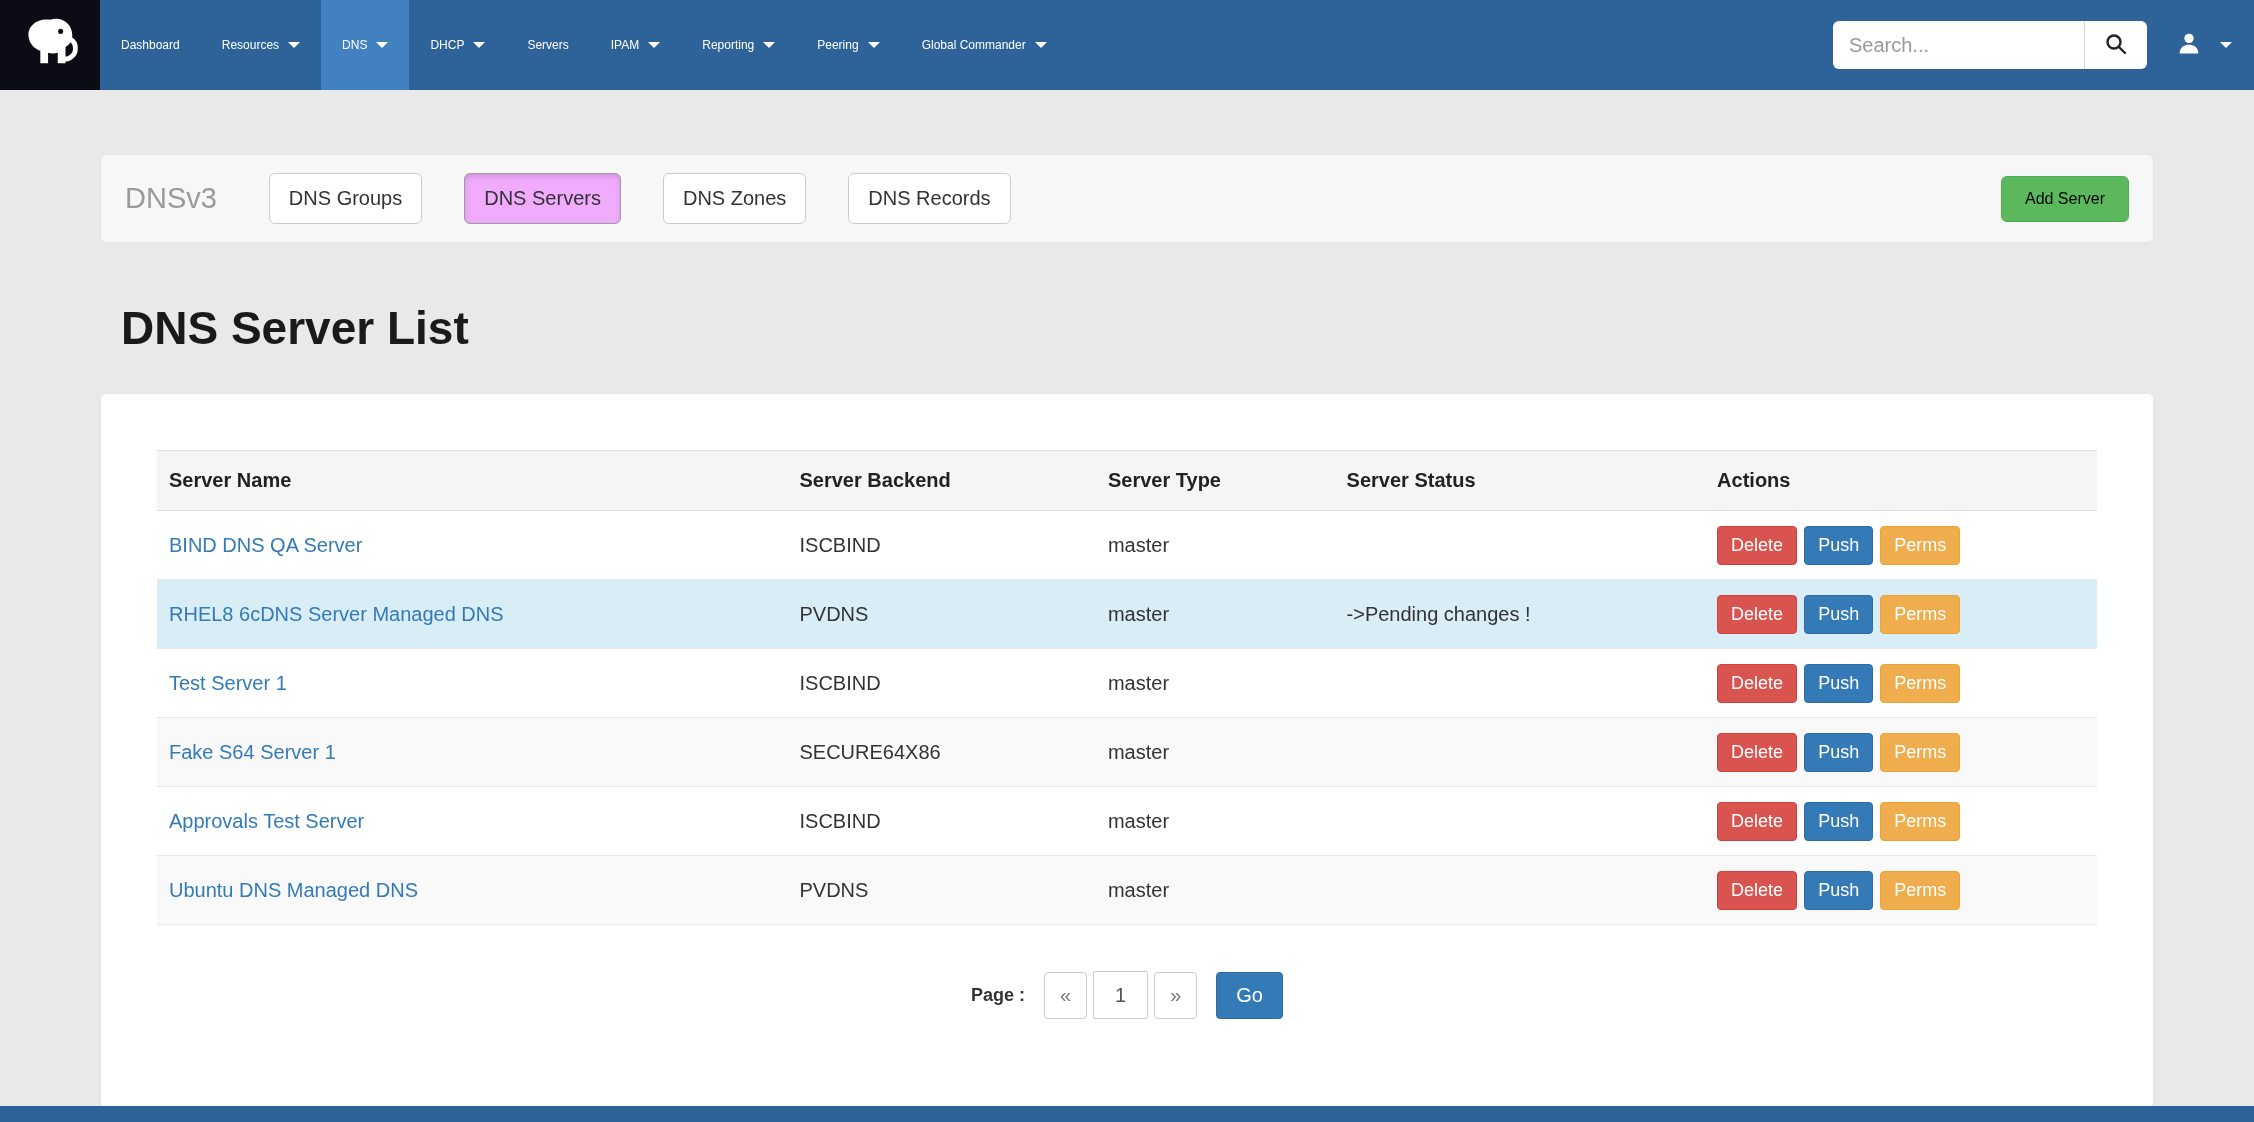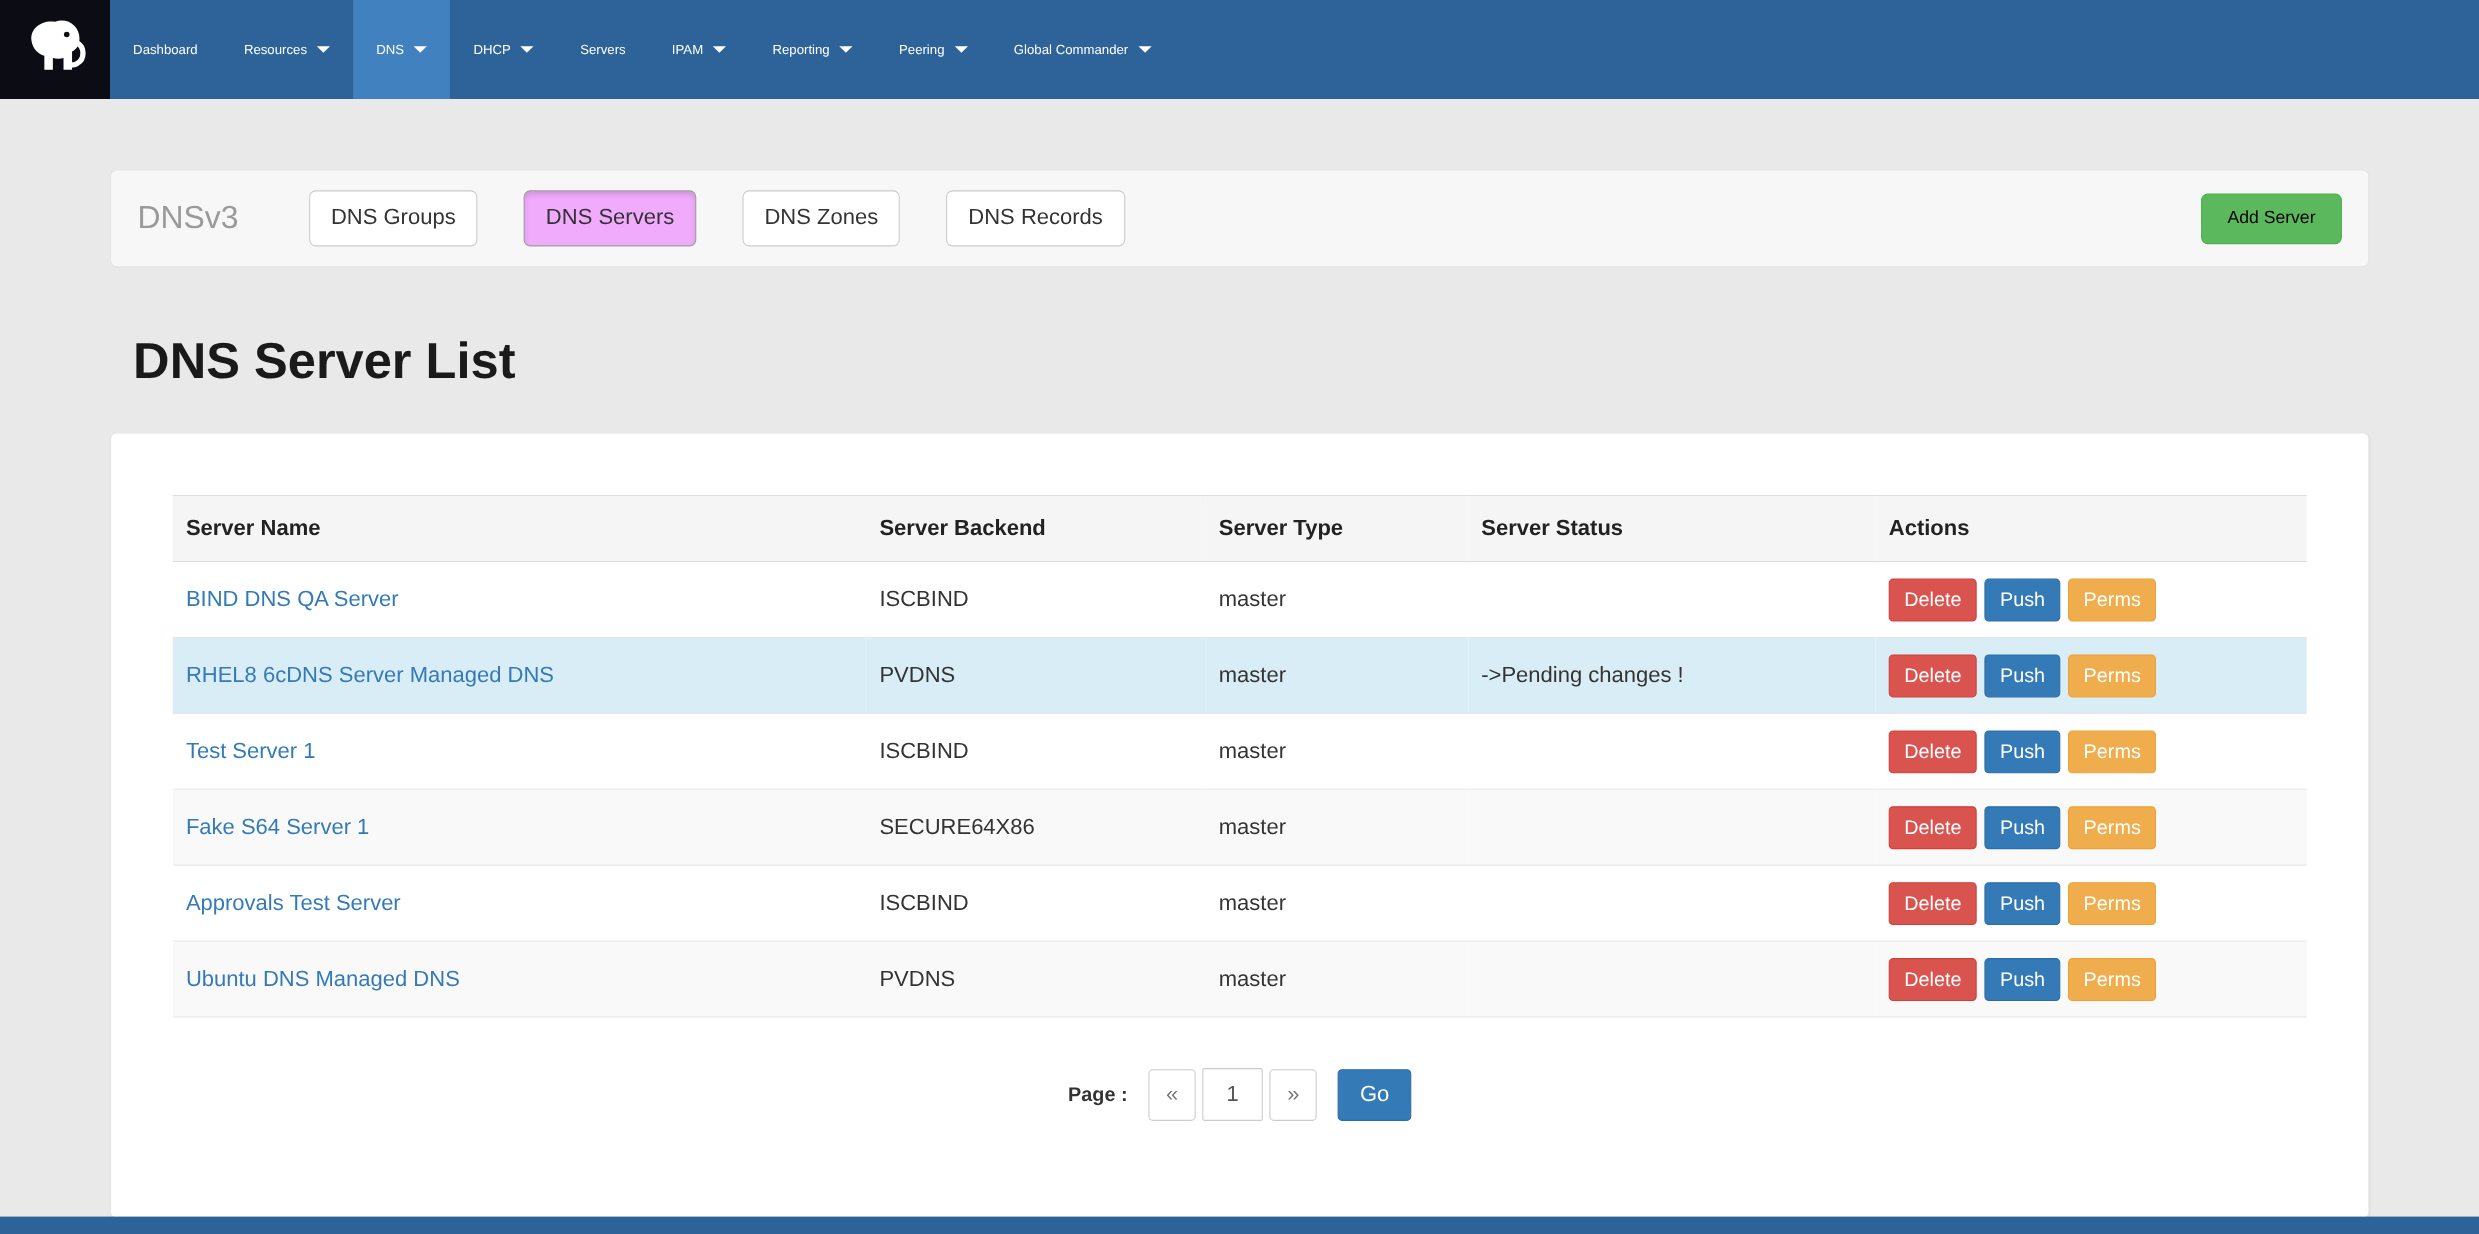--- a/index.html
+++ b/index.html
@@ -94,21 +94,20 @@
 
   
   .toolbar {
     margin-top: 64px;
     background: #f7f7f7;
     border: 1px solid #e3e3e3;
     border-radius: 6px;
     display: flex;
     align-items: center;
     padding: 18px 24px;
-    gap: 12px;
   }
   .toolbar-title {
     color: #9a9a9a;
     font-size: 29px;
     margin-right: 52px;
   }
   .tabs { display: flex; align-items: center; }
   .tab-btn {
     font-family: "Liberation Sans", sans-serif;
     font-size: 20px;
@@ -284,20 +283,42 @@
       <li class="nav-item">
         <span>Peering</span>
         <i class="caret"></i>
       </li>
       <li class="nav-item">
         <span>Global Commander</span>
         <i class="caret"></i>
       </li>
     </ul>
 
+  <div class="nav-right">
+    <div class="search-group">
+      <input class="search-input" type="text" placeholder="Search..." style="">
+      <button class="search-btn">
+        <span>
+          <svg width="24" height="24" viewBox="0 0 24 24">
+            <circle cx="10" cy="10" r="6.5" fill="none" stroke="#222" stroke-width="2.4"></circle>
+            <line x1="15" y1="15" x2="21" y2="21" stroke="#222" stroke-width="2.4" stroke-linecap="round"></line>
+          </svg>
+        </span>
+      </button>
+    </div>
+    <div class="user-menu">
+      <span>
+        <svg width="28" height="28" viewBox="0 0 24 24" fill="#fff">
+          <circle cx="12" cy="8" r="4"></circle>
+          <path d="M4 21 C4 15.5 8 13.5 12 13.5 C16 13.5 20 15.5 20 21 Z"></path>
+        </svg>
+      </span>
+      <i class="caret"></i>
+    </div>
+  </div>
 </nav>
 
 <div class="container">
 
   <div class="toolbar">
     <span class="toolbar-title">DNSv3</span>
     <div class="tabs">
         <button class="tab-btn">DNS Groups</button>
         <button class="tab-btn active">DNS Servers</button>
         <button class="tab-btn">DNS Zones</button>

